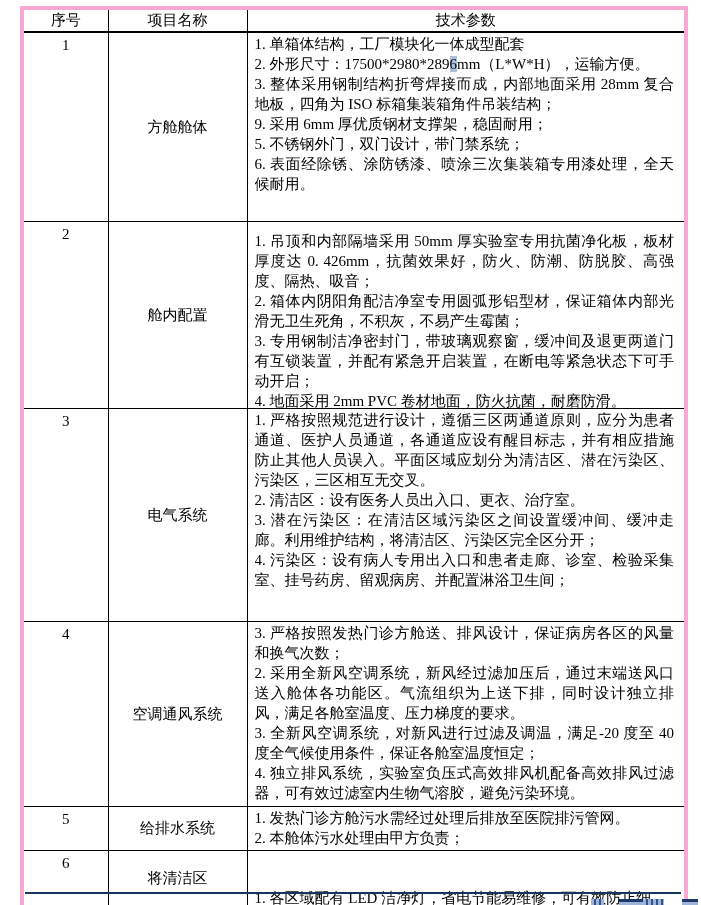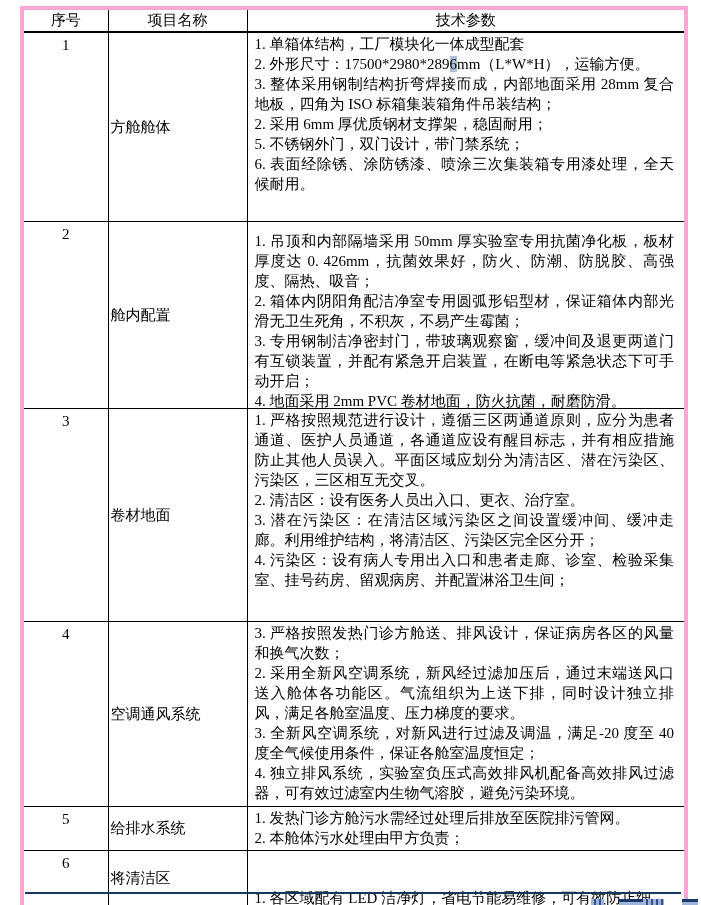--- a/index.html
+++ b/index.html
@@ -29,20 +29,21 @@
     border-bottom:2px solid #000;
     padding:0;
   }
   td.no {
     text-align:center;
     vertical-align:top;
     padding-top:2px;
     line-height:20px;
   }
   td.name {
+    text-align:center;
     vertical-align:middle;
     padding:0 2px;
   }
   td.params {
     vertical-align:top;
     padding:1px 10px 0 7px;
     line-height:20px;
     text-align:justify;
   }
   td.params .cellbox { overflow:hidden; }
@@ -85,41 +86,41 @@
   </thead>
   <tbody>
     <tr class="r1">
       <td class="no">1</td>
       <td class="name">方舱舱体</td>
       <td class="params">
         <div class="cellbox">
           <p>1. 单箱体结构，工厂模块化一体成型配套</p>
           <p><span>2. 外形尺寸：17500*2980*289</span><span class="hl">6</span><span>mm（L*W*H），运输方便。</span></p>
           <p>3. 整体采用钢制结构折弯焊接而成，内部地面采用 28mm 复合地板，四角为 ISO 标箱集装箱角件吊装结构；</p>
-          <p>2. 采用 6mm 厚优质钢材支撑架，稳固耐用；</p>
+          <p>9. 采用 6mm 厚优质钢材支撑架，稳固耐用；</p>
           <p>5. 不锈钢外门，双门设计，带门禁系统；</p>
           <p>6. 表面经除锈、涂防锈漆、喷涂三次集装箱专用漆处理，全天候耐用。</p>
         </div>
       </td>
     </tr>
     <tr class="r2">
       <td class="no">2</td>
       <td class="name">舱内配置</td>
       <td class="params">
         <div class="cellbox">
           <p>1. 吊顶和内部隔墙采用 50mm 厚实验室专用抗菌净化板，板材厚度达 0. 426mm，抗菌效果好，防火、防潮、防脱胶、高强度、隔热、吸音；</p>
           <p>2. 箱体内阴阳角配洁净室专用圆弧形铝型材，保证箱体内部光滑无卫生死角，不积灰，不易产生霉菌；</p>
           <p>3. 专用钢制洁净密封门，带玻璃观察窗，缓冲间及退更两道门有互锁装置，并配有紧急开启装置，在断电等紧急状态下可手动开启；</p>
           <p>4. 地面采用 2mm PVC 卷材地面，防火抗菌，耐磨防滑。</p>
         </div>
       </td>
     </tr>
     <tr class="r3">
       <td class="no">3</td>
-      <td class="name">卷材地面</td>
+      <td class="name">电气系统</td>
       <td class="params">
         <div class="cellbox">
           <p>1. 严格按照规范进行设计，遵循三区两通道原则，应分为患者通道、医护人员通道，各通道应设有醒目标志，并有相应措施防止其他人员误入。平面区域应划分为清洁区、潜在污染区、污染区，三区相互无交叉。</p>
           <p>2. 清洁区：设有医务人员出入口、更衣、治疗室。</p>
           <p>3. 潜在污染区：在清洁区域污染区之间设置缓冲间、缓冲走廊。利用维护结构，将清洁区、污染区完全区分开；</p>
           <p>4. 污染区：设有病人专用出入口和患者走廊、诊室、检验采集室、挂号药房、留观病房、并配置淋浴卫生间；</p>
         </div>
       </td>
     </tr>
     <tr class="r4">

